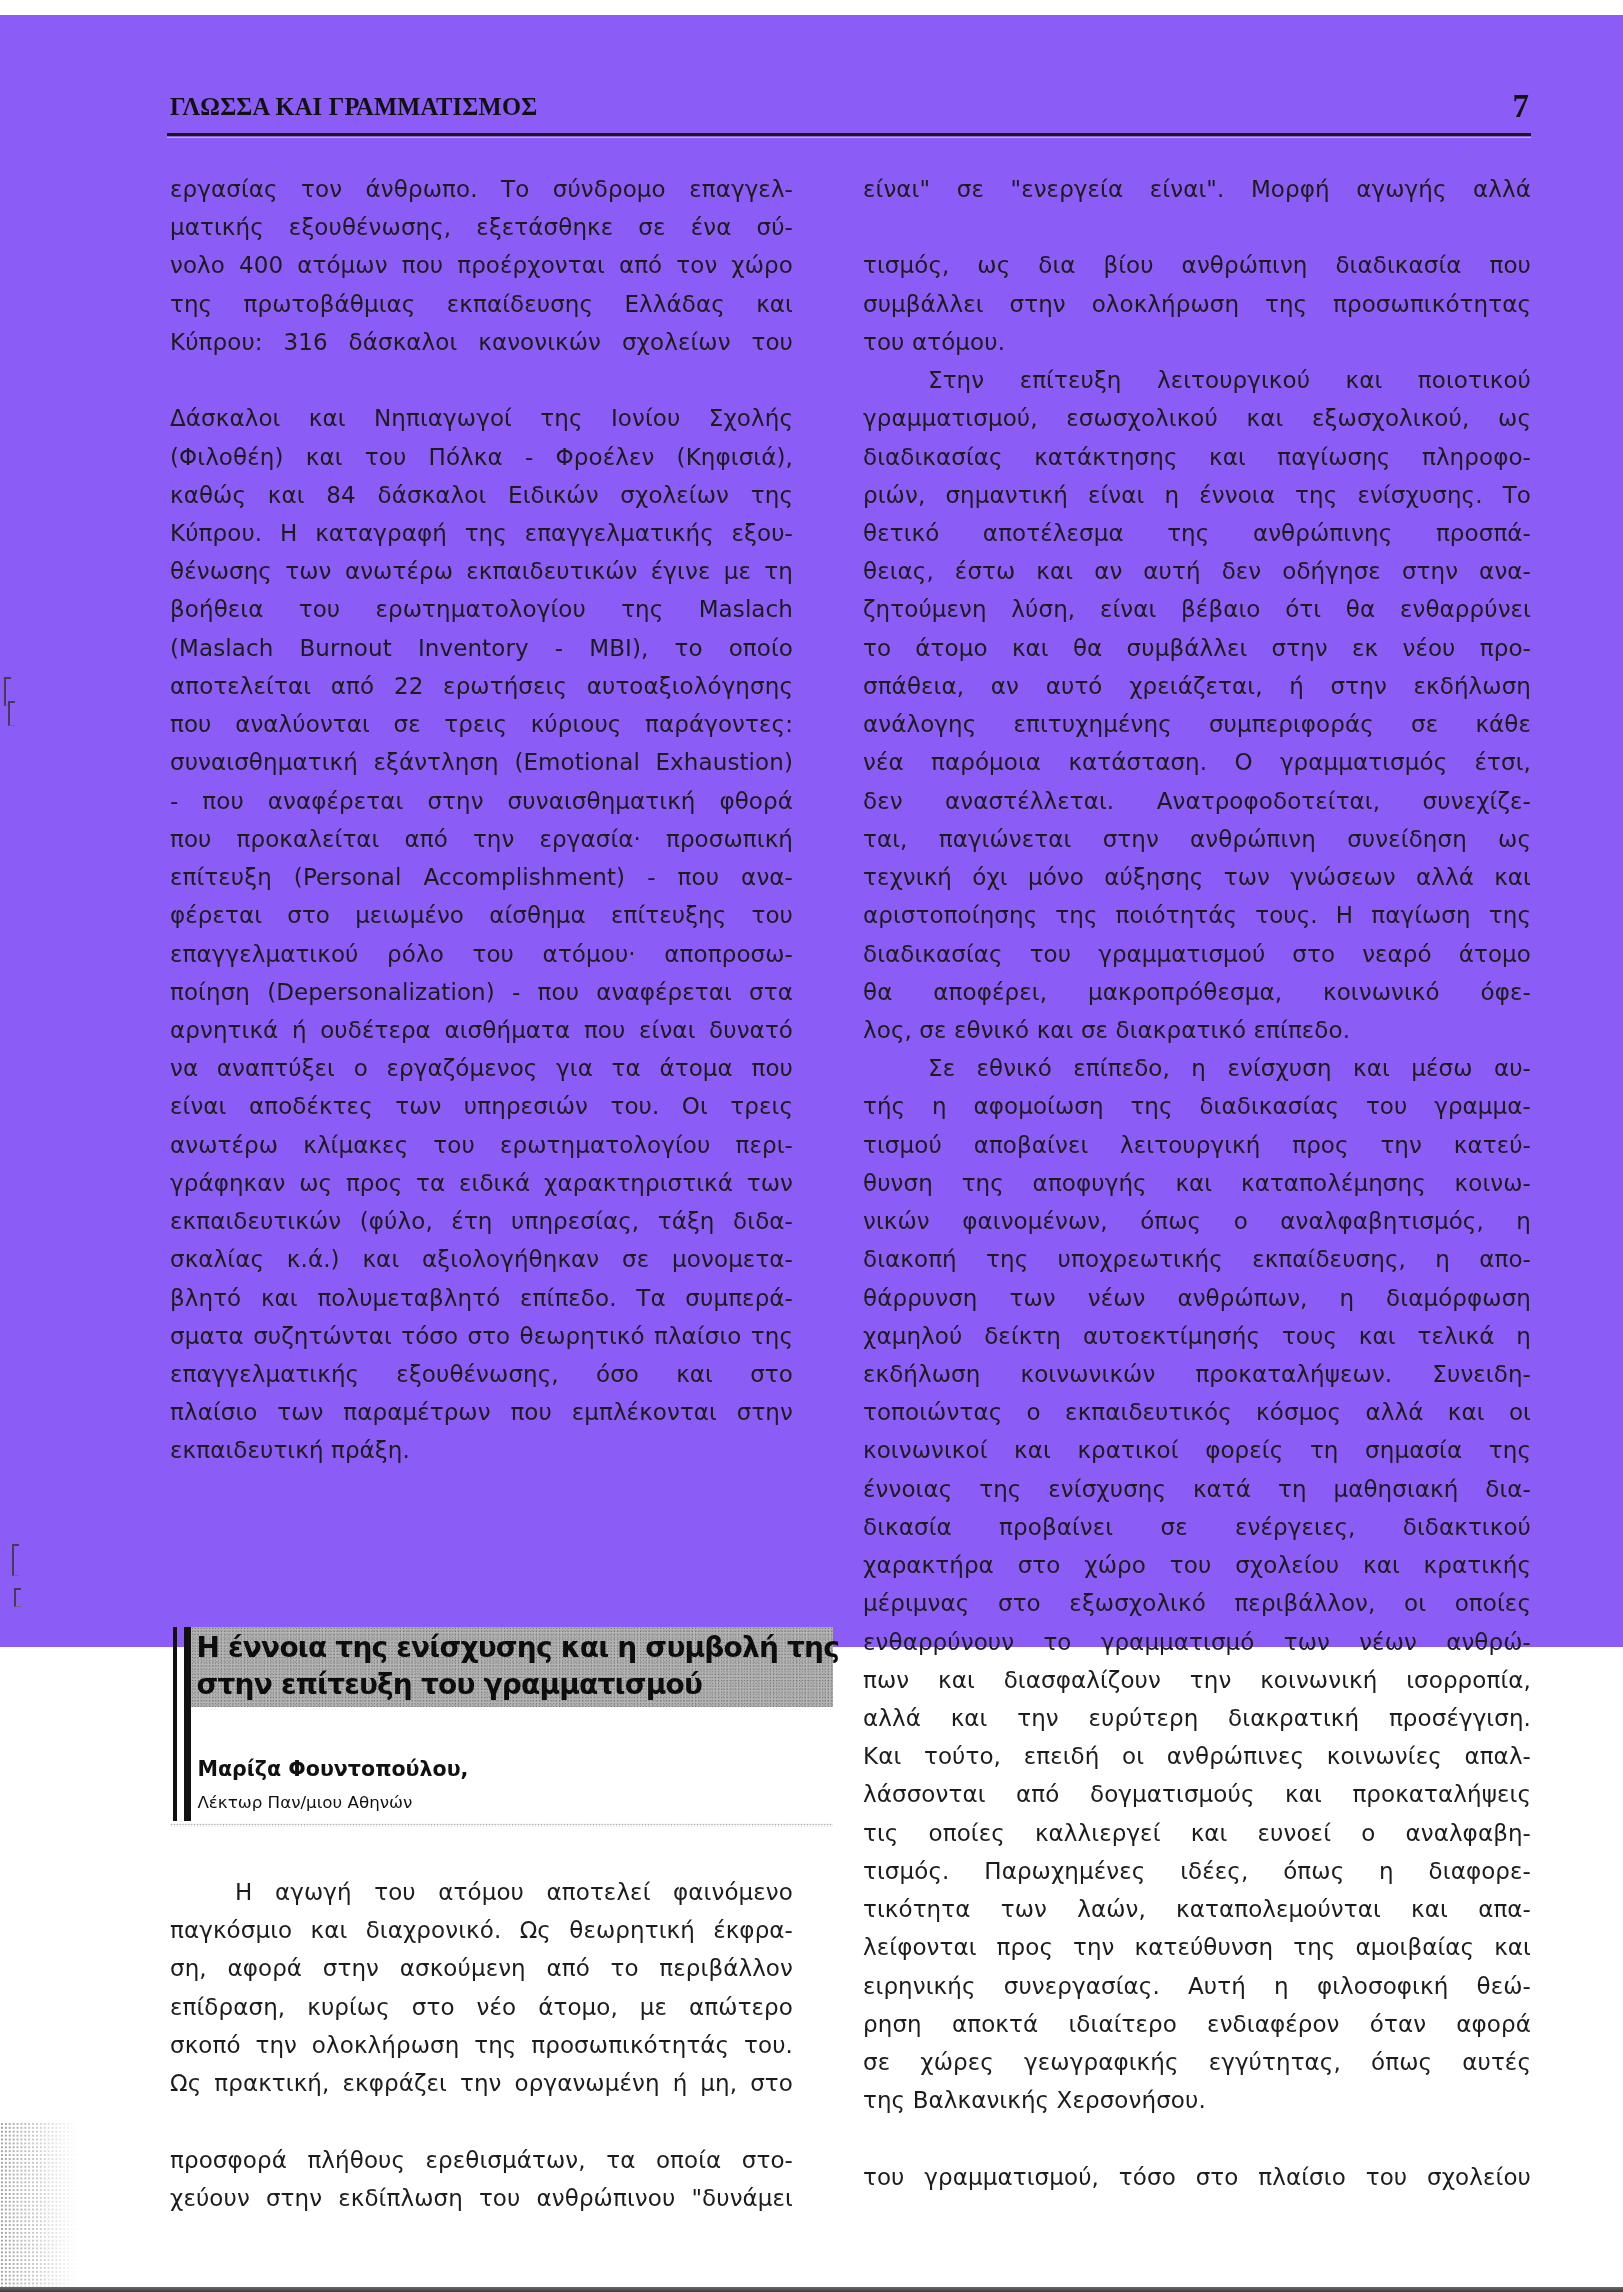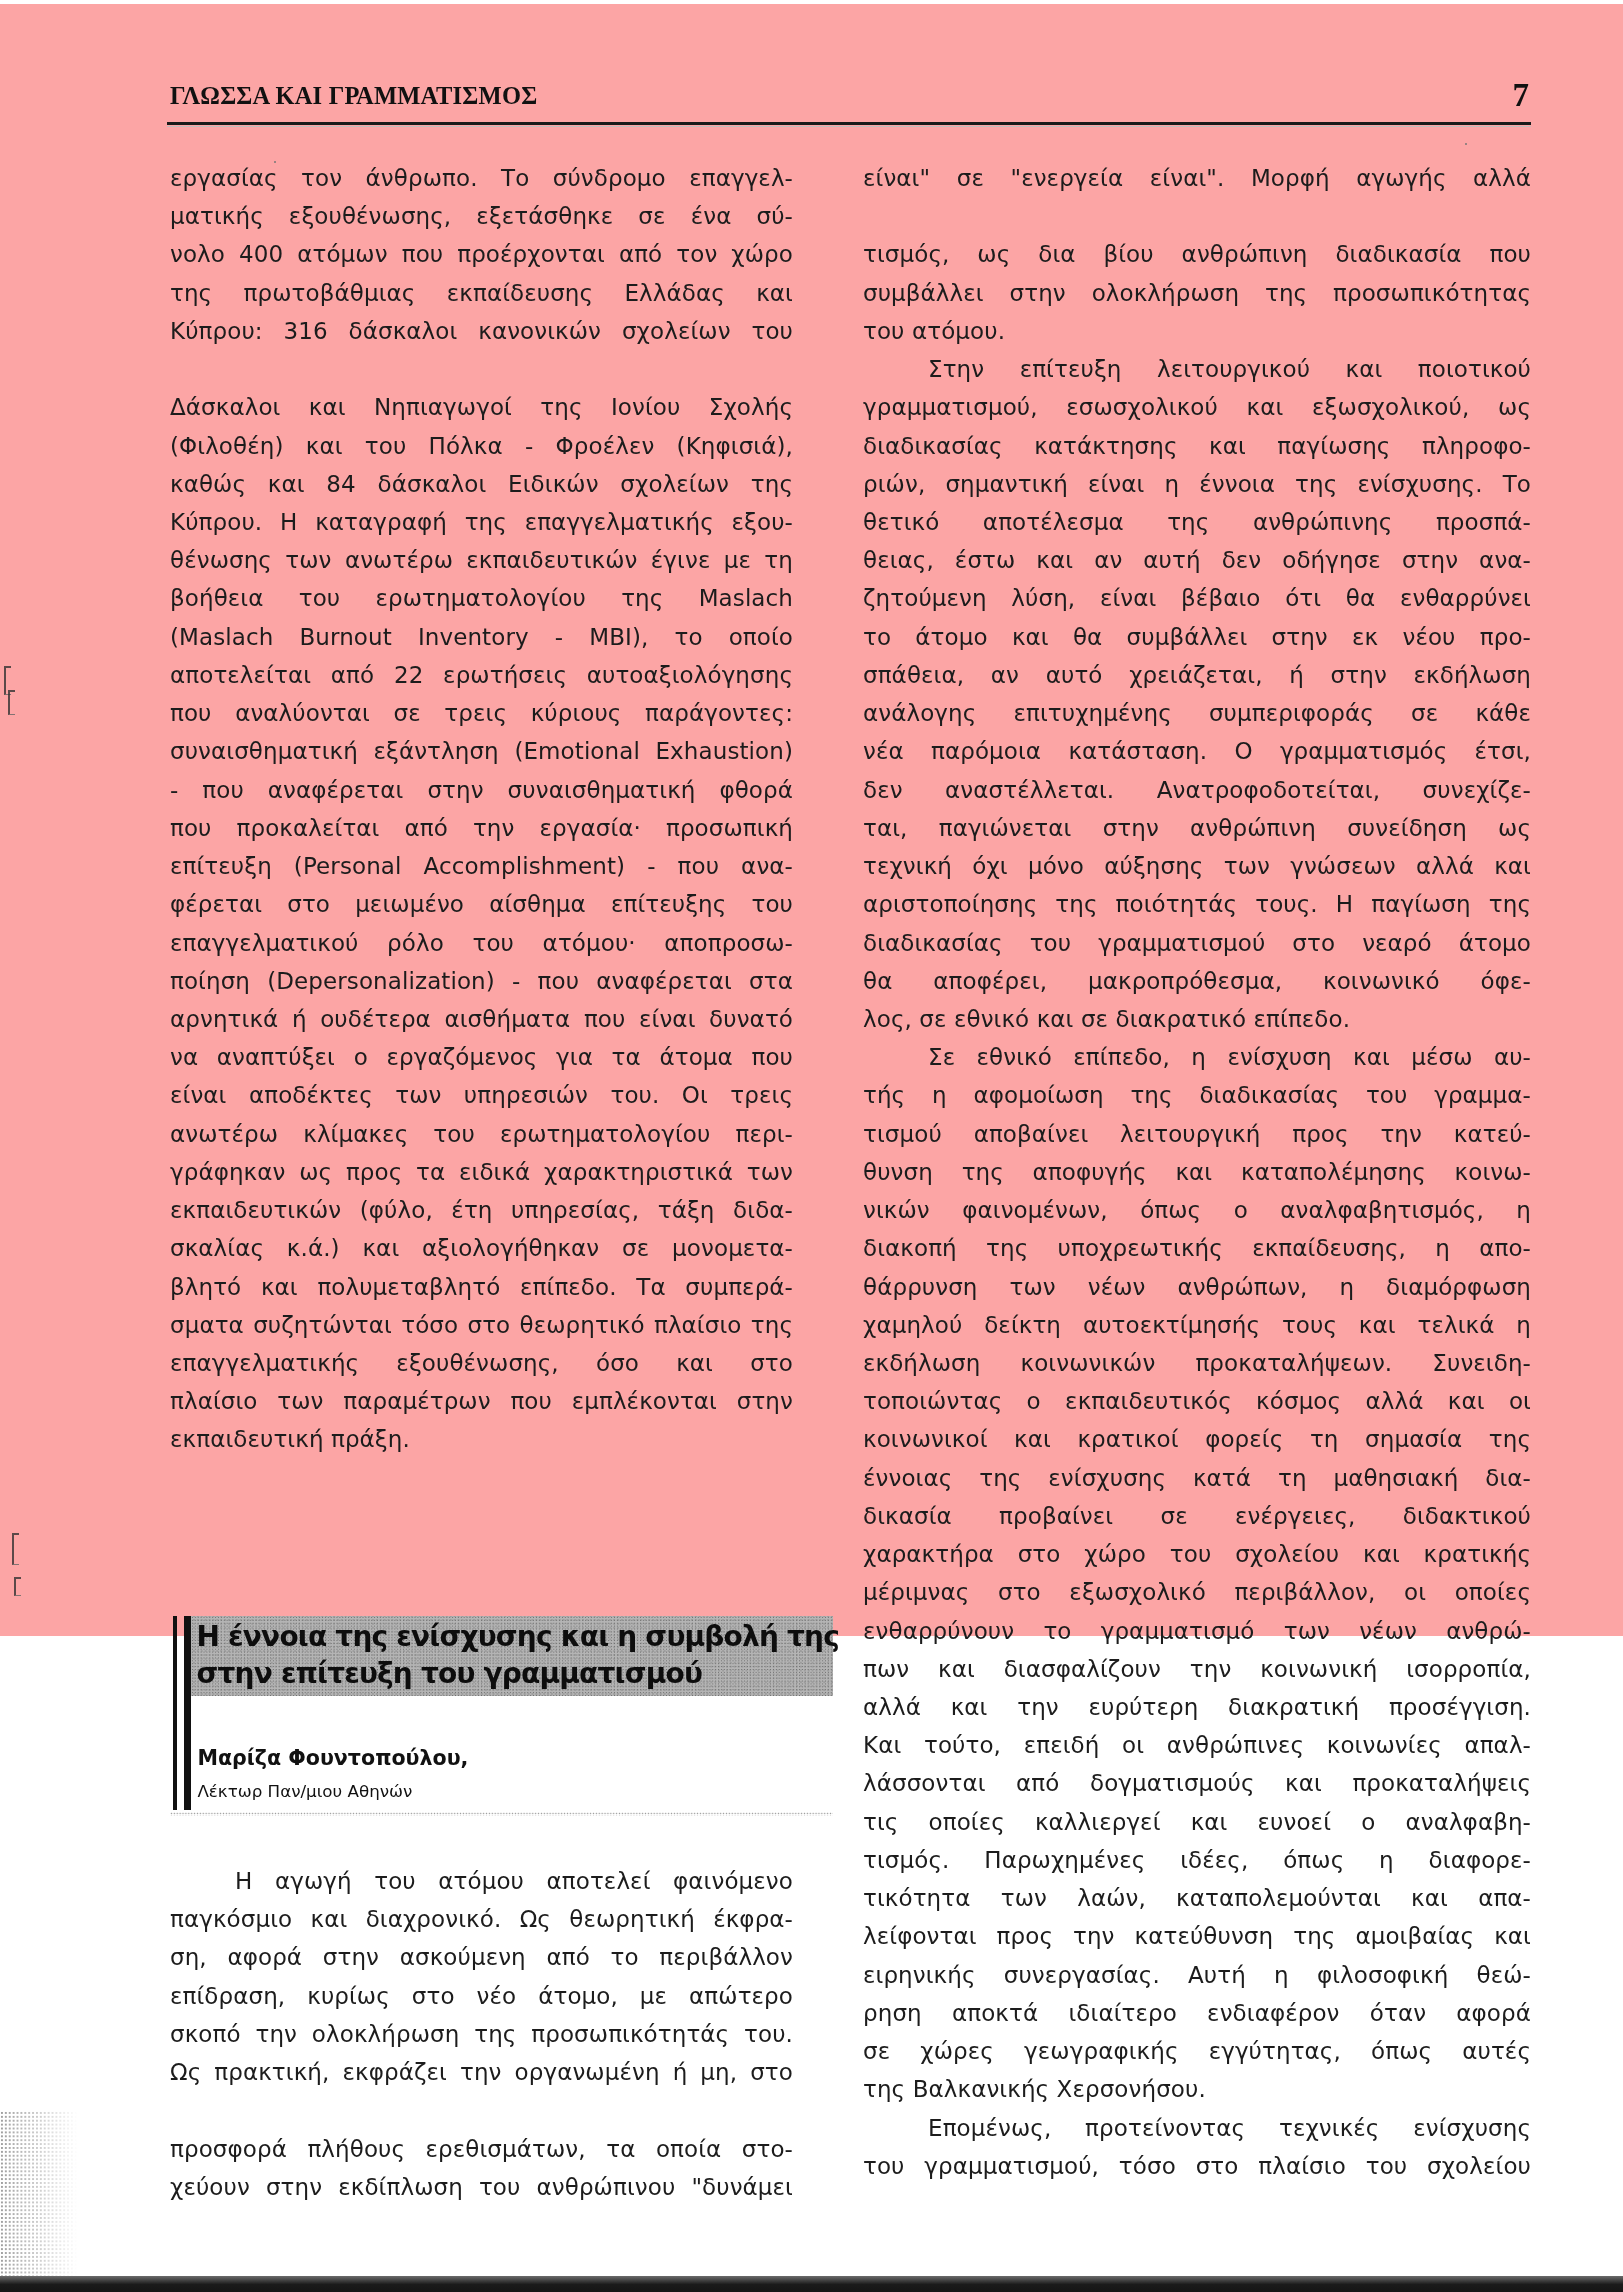--- a/index.html
+++ b/index.html
@@ -1,17 +1,17 @@
 <!DOCTYPE html>
 <html><head>
 <meta charset="utf-8">
 <style>
   html, body { margin: 0; padding: 0; background: #ffffff; }
   body { width: 1623px; height: 2293px; position: relative; overflow: hidden; }
-  .page { position: absolute; left: 0; top: 4px; width: 1623px; height: 1632px; background: #fca5a5; }
+  .page { position: absolute; left: 0; top: 15px; width: 1623px; height: 1632px; background: #8b5cf6; }
   .running-head {
     position: absolute; left: 170px; top: 78px;
     font-family: "Liberation Serif", "DejaVu Serif", serif;
     font-weight: bold; font-size: 24.5px; color: #111; letter-spacing: 0.2px;
   }
   .page-number {
     position: absolute; right: 94px; top: 73px;
     font-family: "Liberation Serif", "DejaVu Serif", serif;
     font-weight: bold; font-size: 33px; color: #111;
   }
@@ -208,19 +208,18 @@
     <div class="line" style="top:1567px">Και τούτο, επειδή οι ανθρώπινες κοινωνίες απαλ-</div>
     <div class="line" style="top:1605px">λάσσονται από δογματισμούς και προκαταλήψεις</div>
     <div class="line" style="top:1644px">τις οποίες καλλιεργεί και ευνοεί ο αναλφαβη-</div>
     <div class="line" style="top:1682px">τισμός. Παρωχημένες ιδέες, όπως η διαφορε-</div>
     <div class="line" style="top:1720px">τικότητα των λαών, καταπολεμούνται και απα-</div>
     <div class="line" style="top:1758px">λείφονται προς την κατεύθυνση της αμοιβαίας και</div>
     <div class="line" style="top:1797px">ειρηνικής συνεργασίας. Αυτή η φιλοσοφική θεώ-</div>
     <div class="line" style="top:1835px">ρηση αποκτά ιδιαίτερο ενδιαφέρον όταν αφορά</div>
     <div class="line" style="top:1873px">σε χώρες γεωγραφικής εγγύτητας, όπως αυτές</div>
     <div class="line last" style="top:1911px">της Βαλκανικής Χερσονήσου.</div>
-    <div class="line indent" style="top:1950px">Επομένως, προτείνοντας τεχνικές ενίσχυσης</div>
     <div class="line" style="top:1988px">του γραμματισμού, τόσο στο πλαίσιο του σχολείου</div>
   </div>
 
   <div class="bottom-band"></div>
 </div>
 
 
 </body></html>

